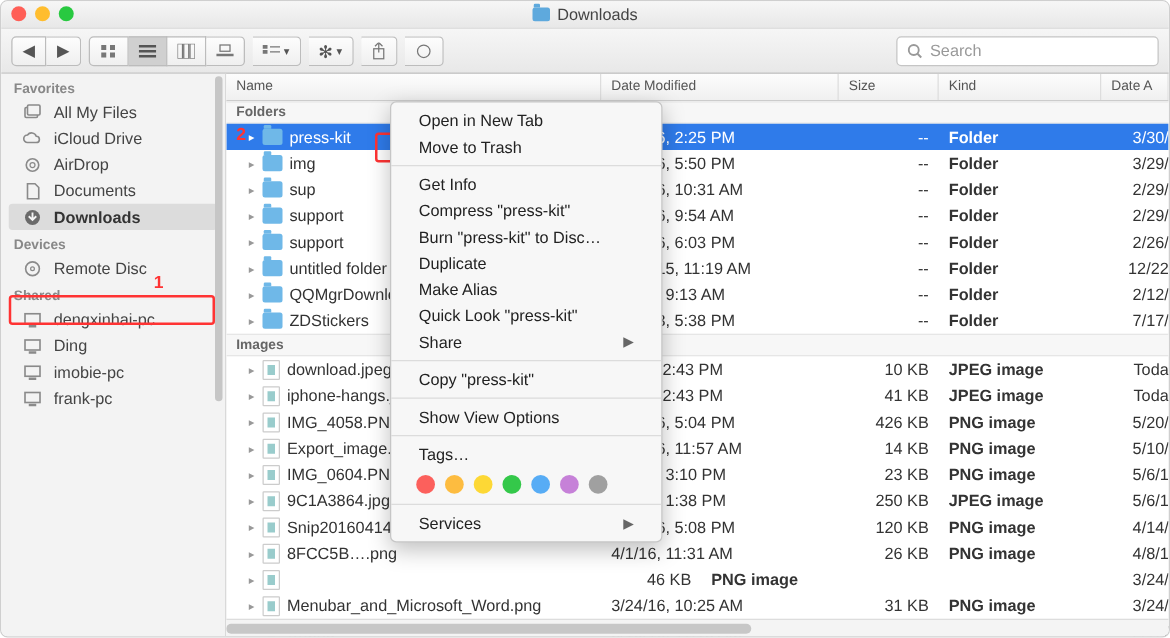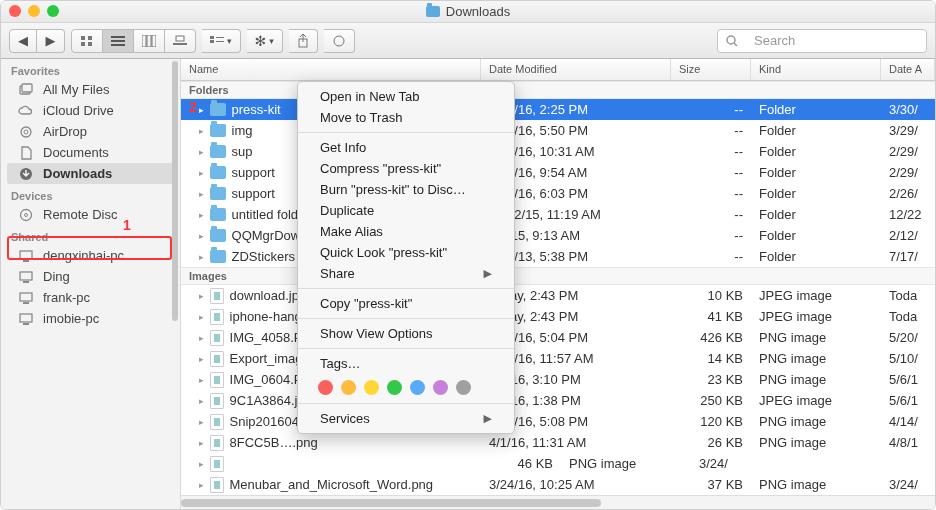--- a/index.html
+++ b/index.html
@@ -12,43 +12,43 @@
   .folder-mini{width:14px;height:11px;background:#5ea9dd;border-radius:2px;position:relative;display:inline-block;}
   .folder-mini:before{content:"";position:absolute;top:-3px;left:1px;width:5px;height:3px;background:#5ea9dd;border-radius:1px 1px 0 0;}
   .toolbar{height:36px;background:linear-gradient(#f6f6f6,#e8e8e8);border-bottom:1px solid #b7b7b7;display:flex;align-items:center;padding:0 8px;gap:6px;}
   .btngrp{display:flex;}
   .tbtn{height:24px;min-width:28px;padding:0 8px;background:linear-gradient(#fdfdfd,#efefef);border:1px solid #bcbcbc;display:flex;align-items:center;justify-content:center;font-size:13px;color:#555;}
   .btngrp .tbtn:first-child{border-radius:4px 0 0 4px;}
   .btngrp .tbtn:last-child{border-radius:0 4px 4px 0;border-left:none;}
   .btngrp .tbtn:not(:first-child){border-left:none;}
   .tbtn.active{background:#d0d0d0;}
   .spacer{flex:1;}
-  .search{flex:0 0 210px;height:24px;border:1px solid #c5c5c5;border-radius:4px;display:flex;align-items:center;padding:0 8px;gap:16px;color:#999;font-size:13px;background:#fff;}
+  .search{flex:0 0 210px;height:24px;border:1px solid #c5c5c5;border-radius:4px;display:flex;align-items:center;padding:0 8px;gap:6px;color:#999;font-size:13px;background:#fff;}
   .content{display:flex;height:calc(100% - 58px);}
   .sidebar{width:180px;background:#f3f3f3;border-right:1px solid #d9d9d9;overflow-y:auto;font-size:13px;position:relative;}
   .sb-scroll{position:absolute;right:2px;top:2px;bottom:2px;width:6px;}
   .sb-thumb{position:absolute;top:0;width:100%;height:260px;background:#c6c6c6;border-radius:3px;}
   .section{color:#888;font-size:11px;padding:6px 10px 2px 10px;font-weight:600;}
   .item{display:flex;align-items:center;gap:8px;padding:3px 10px 3px 16px;color:#444;}
   .item.sel{background:#dcdcdc;border-radius:3px;margin:0 6px;padding-left:10px;font-weight:600;color:#333;}
   .icon-box{width:18px;height:14px;display:flex;align-items:center;justify-content:center;}
   .hl-red{position:absolute;border:2px solid #f33;border-radius:3px;pointer-events:none;}
   .num-red{position:absolute;color:#f33;font-weight:bold;font-size:14px;}
   .main{flex:1;display:flex;flex-direction:column;overflow:hidden;position:relative;}
   .cols{display:flex;height:22px;background:linear-gradient(#fdfdfd,#f0f0f0);border-bottom:1px solid #ccc;font-size:11px;color:#555;}
   .col{padding:4px 8px;border-right:1px solid #ddd;}
   .list{flex:1;overflow:hidden;font-size:13px;color:#333;position:relative;}
   .grp-hdr{background:#f7f7f7;border-top:1px solid #e6e6e6;border-bottom:1px solid #e6e6e6;padding:2px 8px;font-size:11px;color:#666;font-weight:600;}
   .row{display:flex;align-items:center;height:21px;}
   .row.sel{background:#2f7bea;color:#fff;}
   .c-name{flex:0 0 300px;display:flex;align-items:center;gap:6px;padding-left:18px;}
   .c-date{flex:0 0 190px;padding-left:8px;}
   .c-size{flex:0 0 80px;text-align:right;padding-right:8px;}
-  .c-kind{flex:0 0 130px;padding-left:8px;}
-  .c-dadd{flex:1;padding-left:8px;}
+  .c-kind{flex:0 0 130px;padding-left:8px;font-weight:bold;}
+  .c-dadd{flex:1;padding-left:8px;text-align:right;}
   .fic{width:16px;height:13px;background:#6fb8e8;border-radius:2px;position:relative;flex-shrink:0;}
   .fic:before{content:"";position:absolute;top:-3px;left:1px;width:6px;height:3px;background:#6fb8e8;border-radius:1px 1px 0 0;}
   .pic{width:14px;height:16px;background:#fff;border:1px solid #ccc;border-radius:1px;flex-shrink:0;position:relative;}
   .pic:after{content:"";position:absolute;inset:3px;background:#9cc;}
   .menu{position:absolute;background:#f7f7f7;border:1px solid #c6c6c6;border-radius:5px;box-shadow:0 6px 18px rgba(0,0,0,.25);padding:4px 0;font-size:13px;color:#222;z-index:20;}
   .mi{padding:3px 22px;white-space:nowrap;display:flex;justify-content:space-between;align-items:center;gap:16px;}
   .msep{height:1px;background:#dcdcdc;margin:4px 0;}
   .arrow{font-size:11px;color:#666;}
   .tags{display:flex;gap:8px;padding:6px 20px 4px;}
   .tag-dot{width:15px;height:15px;border-radius:50%;}
@@ -227,30 +227,30 @@
         </span>
         <span>Ding</span>
       </div>
       <div class="item">
         <span class="icon-box">
           <svg width="16" height="14">
             <rect x="2" y="2" width="12" height="8" fill="none" stroke="#8a8a8a" stroke-width="1.3"></rect>
             <rect x="5" y="11" width="6" height="2" fill="#8a8a8a"></rect>
           </svg>
         </span>
-        <span>frank-pc</span>
+        <span>imobie-pc</span>
       </div>
       <div class="item">
         <span class="icon-box">
           <svg width="16" height="14">
             <rect x="2" y="2" width="12" height="8" fill="none" stroke="#8a8a8a" stroke-width="1.3"></rect>
             <rect x="5" y="11" width="6" height="2" fill="#8a8a8a"></rect>
           </svg>
         </span>
-        <span>imobie-pc</span>
+        <span>frank-pc</span>
       </div>
     </div>
 
   <div class="main">
     <div class="cols">
       <div class="col" style="flex:0 0 300px">Name</div>
       <div class="col" style="flex:0 0 190px">Date Modified</div>
       <div class="col" style="flex:0 0 80px;">Size</div>
       <div class="col" style="flex:0 0 130px">Kind</div>
       <div class="col" style="flex:1">Date A</div>
@@ -443,21 +443,21 @@
       <div class="c-kind">PNG image</div>
       <div class="c-dadd">3/24/</div>
         </div>
         <div class="row">
       <div class="c-name">
             <span style="font-size:9px;color:#999;">▸</span>
             <span class="pic"></span>
             <span>Menubar_and_Microsoft_Word.png</span>
           </div>
       <div class="c-date">3/24/16, 10:25 AM</div>
-      <div class="c-size">37 KB</div>
+      <div class="c-size">31 KB</div>
       <div class="c-kind">PNG image</div>
       <div class="c-dadd">3/24/</div>
         </div>
         <div class="row">
       <div class="c-name">
             <span style="font-size:9px;color:#999;">▸</span>
             <span class="pic"></span>
             <span>….png</span>
           </div>
       <div class="c-date">3/10/16, 11:15 AM</div>
@@ -471,21 +471,21 @@
       </div>
   </div>
 </div>
 
 <div class="hl-red" style="left:6px;top:235px;width:165px;height:24px;"></div>
 <div class="num-red" style="left:122px;top:216px;">1</div>
 <div class="num-red" style="left:188px;top:98px;">2</div>
 <div class="hl-red" style="left:299px;top:105px;width:144px;height:24px;"></div>
 <div class="num-red" style="left:430px;top:85px;">3</div>
 
-<div class="menu" style="left: 296px; top: 80px; width: 218px;">
+<div class="menu" style="left: 311px; top: 80px; width: 218px;">
     <div class="mi">
       <span>Open in New Tab</span>
     </div>
     <div class="mi">
       <span>Move to Trash</span>
     </div>
     <div class="msep"></div>
     <div class="mi">
       <span>Get Info</span>
     </div>

